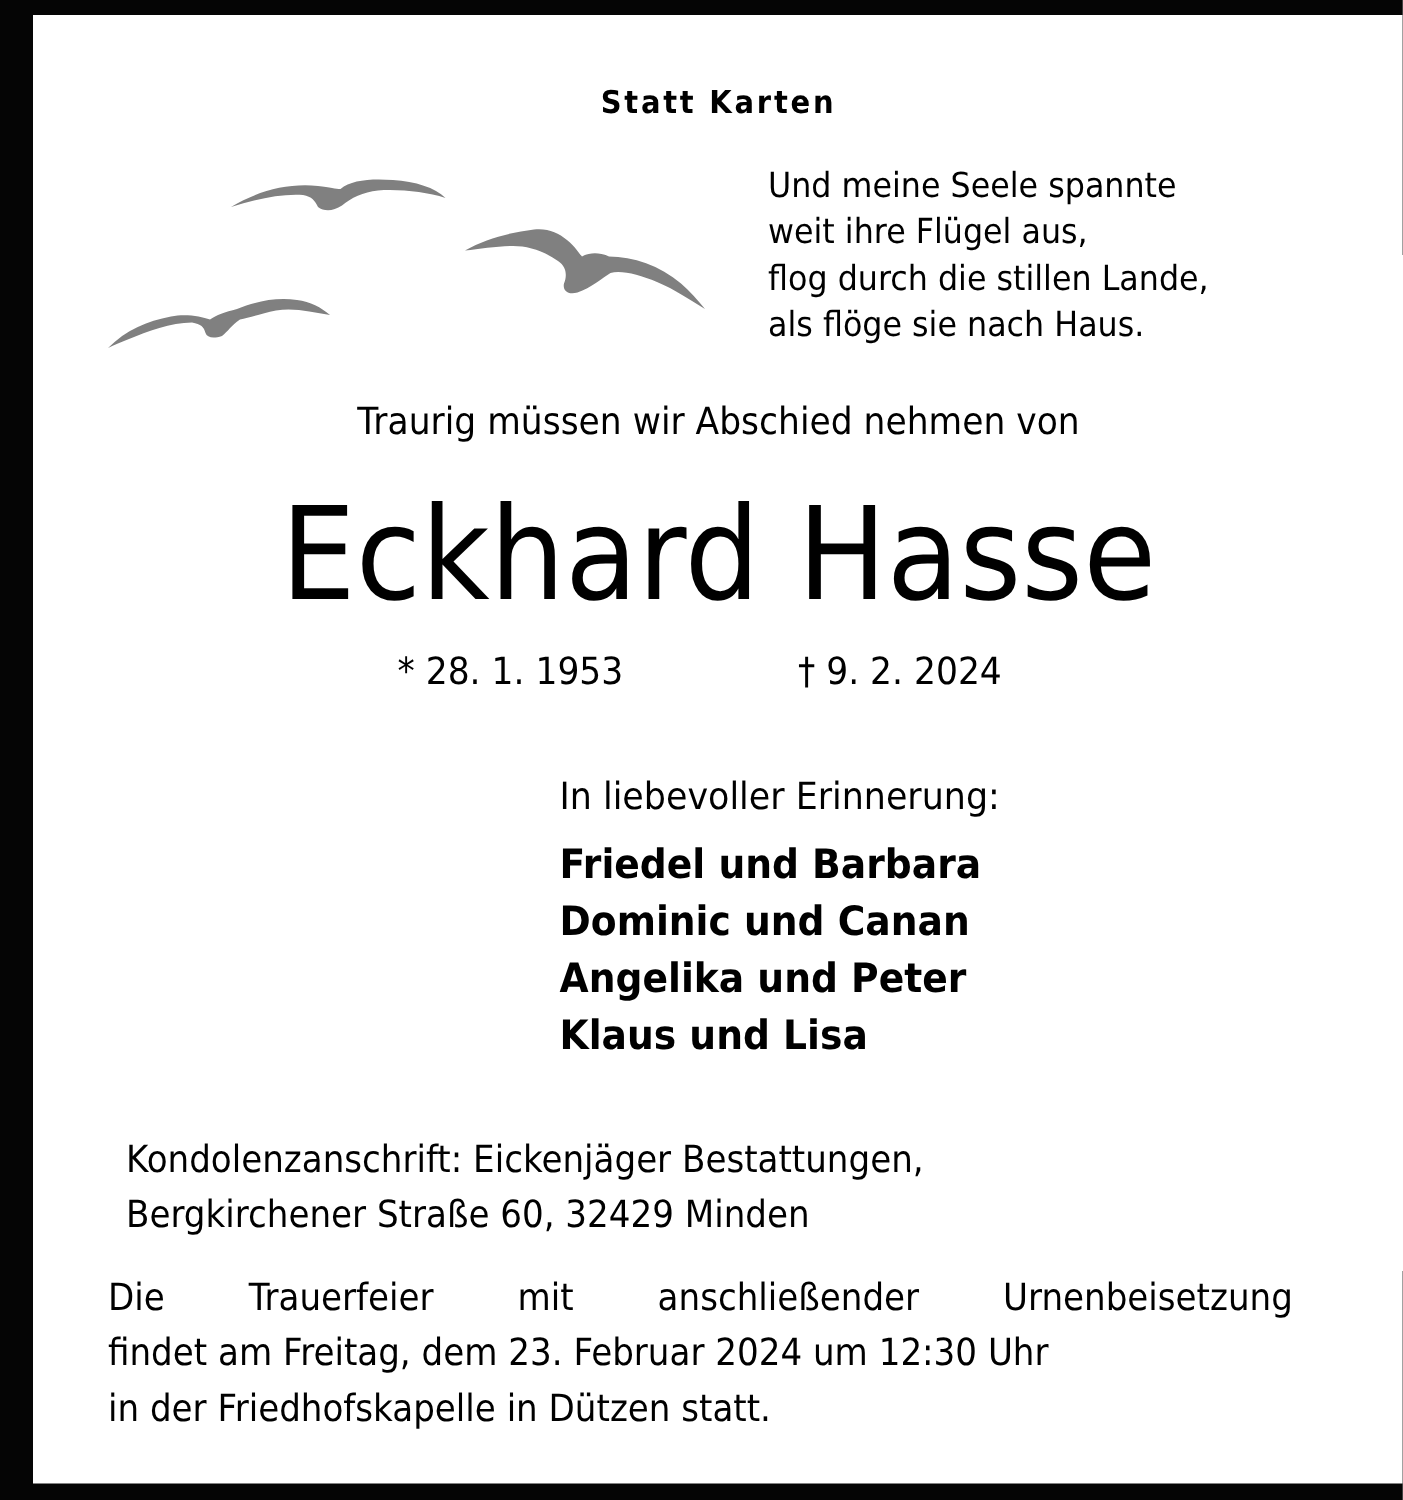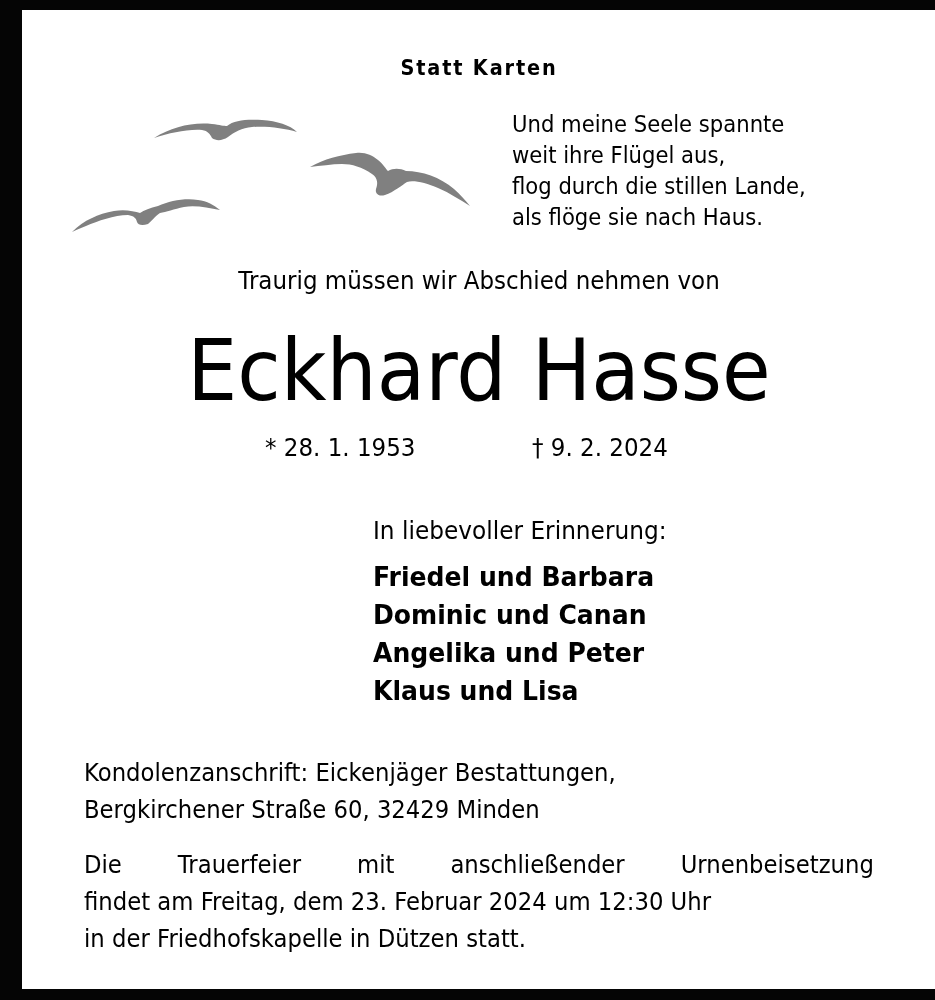--- a/index.html
+++ b/index.html
@@ -16,21 +16,21 @@
     .poem { left: 490px; top: 99px; font-size: 23px; line-height: 31px; transform: scaleX(0.92); transform-origin: left top; }
     .intro { left: 0; width: 914px; top: 256px; text-align: center; font-size: 25px; transform: scaleX(0.92); }
     .name { left: 0; width: 914px; top: 310px; text-align: center; font-size: 86px; line-height: 100px; transform: scaleX(0.92); }
     .dates { left: 0; width: 914px; top: 423px; font-size: 25px; }
     .born { position: absolute; left: 243px; transform: scaleX(0.92); transform-origin: left top; }
     .died { position: absolute; left: 510px; transform: scaleX(0.92); transform-origin: left top; }
     .memory { left: 351px; top: 506px; font-size: 25px; transform: scaleX(0.93); transform-origin: left top; }
     .family { left: 351px; top: 548px; font-size: 27px; font-weight: bold; line-height: 38px; transform: scaleX(0.93); transform-origin: left top; }
     .family div { height: 38px; }
     .address { left: 62px; top: 744px; font-size: 25px; line-height: 37px; transform: scaleX(0.91); transform-origin: left top; }
-    .ceremony { left: 62px; top: 836px; width: 790px; font-size: 25px; line-height: 37px; }
+    .ceremony { left: 50px; top: 836px; width: 790px; font-size: 25px; line-height: 37px; }
     .ceremony .line { display: block; white-space: nowrap; transform: scaleX(0.91); transform-origin: left top; }
     .ceremony .justify { display: flex; justify-content: space-between; width: 868px; }
   </style>
 </head>
 <body>
 
 <div class="card">
 
   <div class="abs header">Statt Karten</div>
 

